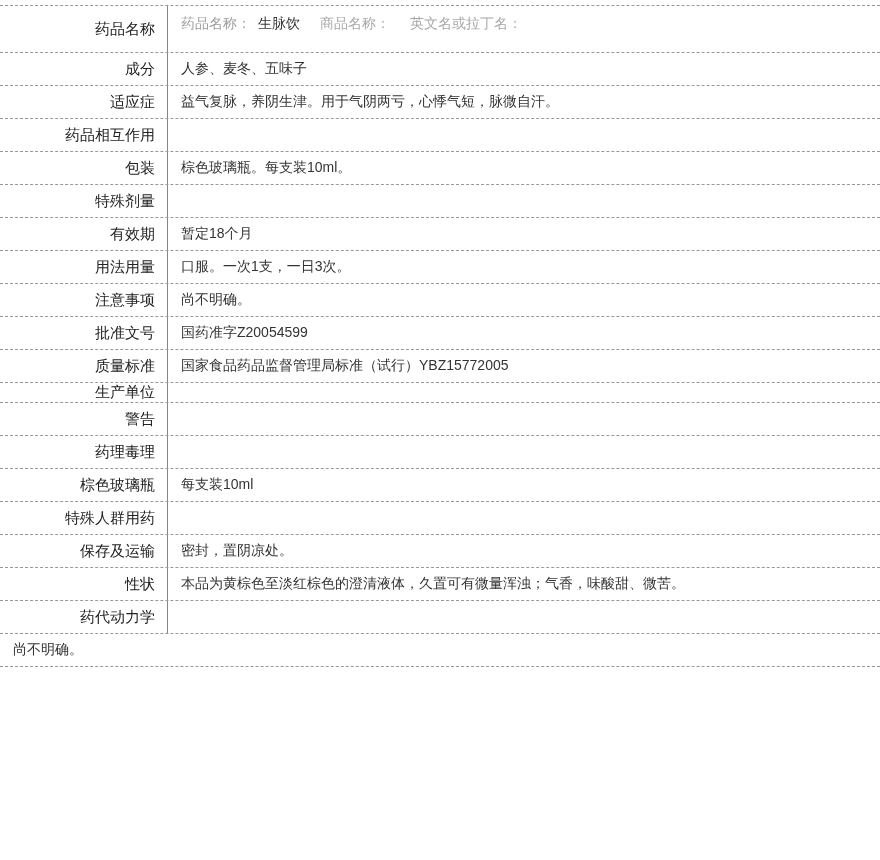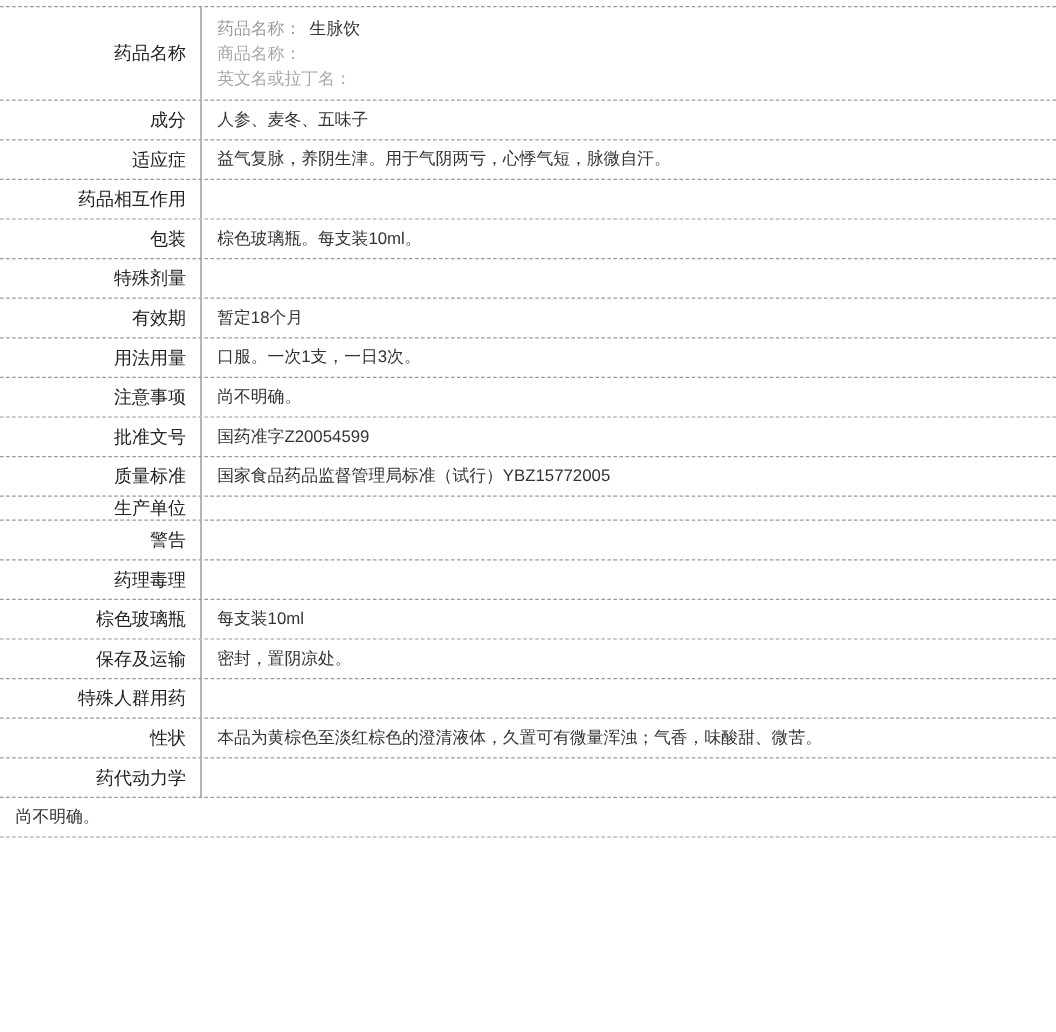--- a/index.html
+++ b/index.html
@@ -38,36 +38,37 @@
     flex: 1;
     display: flex;
     align-items: center;
     min-height: 32px;
     padding-left: 13px;
     padding-right: 8px;
     font-size: 14px;
     color: var(--content-color, #333333);
   }
   .row.multi .cell-value {
-    flex-direction: column;
+    flex-direction: row;
     align-items: flex-start;
-    justify-content: space-between;
+    justify-content: flex-start;
     padding-top: 7px;
     padding-bottom: 7px;
     line-height: 21px;
   }
   .name-line {
     display: block;
     white-space: nowrap;
   }
   .prefix {
     color: var(--muted-color, #9c9c9c);
   }
   .muted-line {
     color: var(--muted2-color, #a8a8a8);
+    margin-left: 20px;
   }
   .name-value {
     color: var(--content-color, #333333);
     margin-left: 7px;
   }
 </style>
 </head>
 <body style="background: rgb(255, 255, 255);">
 
 <div class="med-table">
@@ -143,27 +144,27 @@
     <div class="cell-label">药理毒理</div>
     <div class="cell-value"></div>
   </div>
 
   <div class="row">
     <div class="cell-label">棕色玻璃瓶</div>
     <div class="cell-value">每支装10ml</div>
   </div>
 
   <div class="row">
-    <div class="cell-label">保存及运输</div>
-    <div class="cell-value">密封，置阴凉处。</div>
+    <div class="cell-label">特殊人群用药</div>
+    <div class="cell-value"></div>
   </div>
 
   <div class="row">
-    <div class="cell-label">特殊人群用药</div>
-    <div class="cell-value"></div>
+    <div class="cell-label">保存及运输</div>
+    <div class="cell-value">密封，置阴凉处。</div>
   </div>
 
   <div class="row">
     <div class="cell-label">性状</div>
     <div class="cell-value">本品为黄棕色至淡红棕色的澄清液体，久置可有微量浑浊；气香，味酸甜、微苦。</div>
   </div>
 
   <div class="row">
     <div class="cell-label">药代动力学</div>
     <div class="cell-value"></div>

